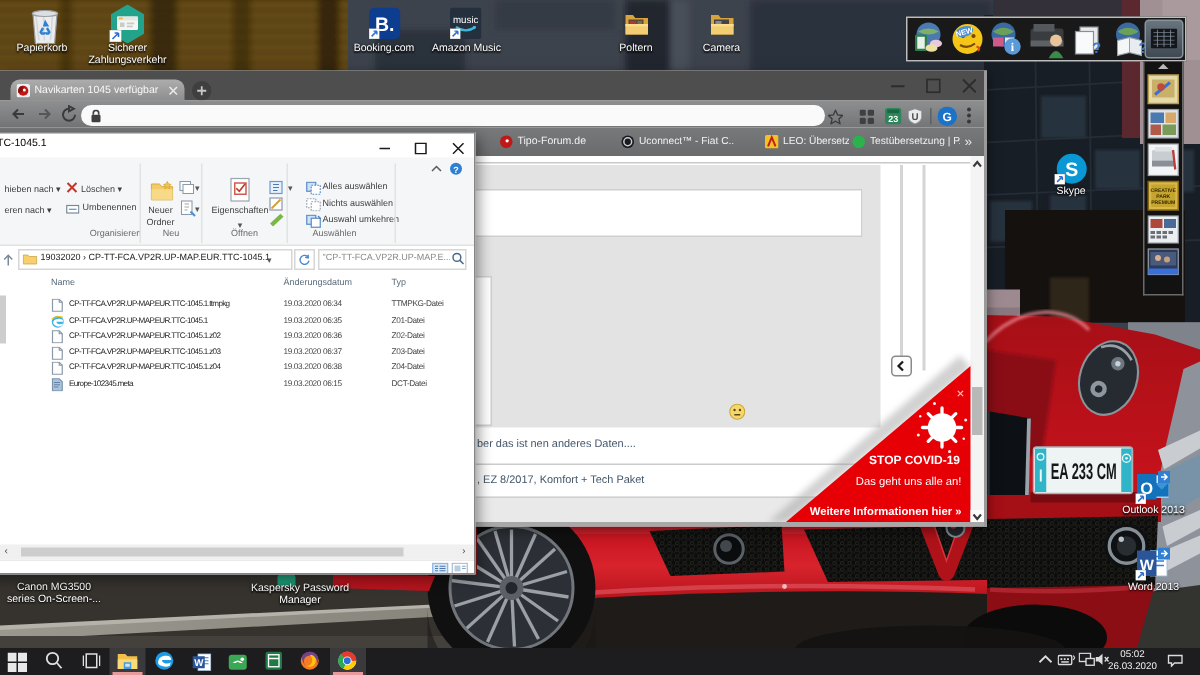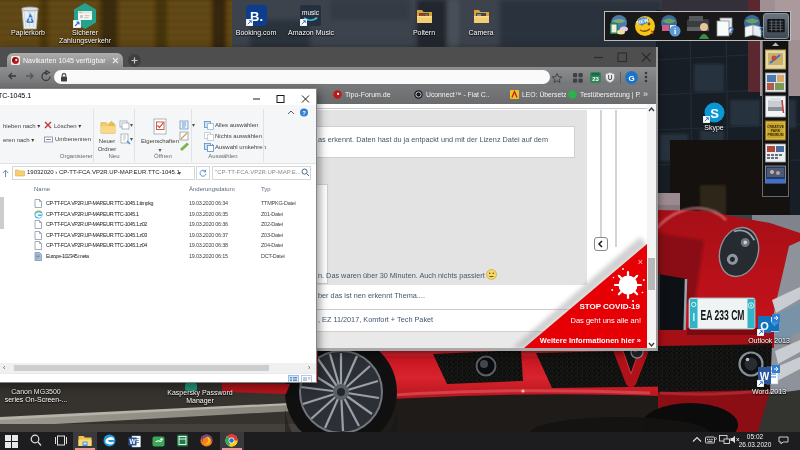--- a/index.html
+++ b/index.html
@@ -539,36 +539,34 @@
 <div class="abs" style="left:580px;top:90px;width:60px;overflow:hidden;white-space:nowrap;color:#f2f2f2;font-size:6.8px;line-height:9px;">Testübersetzung | P...</div>
 <div class="abs" style="left:643px;top:89px;color:#e8e8e8;font-size:9px;line-height:11px;">»</div>
 
 <div class="abs" id="content" style="left:0;top:104px;width:656px;height:244px;background:#fff;overflow:hidden;">
 
   <div class="abs" style="left:0;top:4px;width:647px;height:1px;background:#c9c9c9;"></div>
 
   <div class="abs" style="left:0;top:6px;width:587px;height:175px;background:#e3e3e3;"></div>
 
   <div class="abs" style="left:10px;top:22px;width:565px;height:32px;background:#fff;border:1px solid #cfcfcf;"></div>
-  <div class="abs" style="left:318px;top:31px;color:#44576b;font-size:7.3px;line-height:9px;white-space:nowrap;">as erkennt. Daten hast du ja entpackt und mit der Lizenz Datei auf dem</div>
 
   <div class="abs" style="left:240px;top:80px;width:88px;height:100px;background:#fff;border:1px solid #cfcfcf;"></div>
 
-  <div class="abs" style="left:318px;top:167px;color:#44576b;font-size:7.3px;line-height:9px;white-space:nowrap;">n. Das waren über 30 Minuten. Auch nichts passiert</div>
   <svg class="abs" style="left:486px;top:165px" width="11" height="11" viewBox="0 0 11 11">
         <circle cx="5.5" cy="5.5" r="5" fill="#f5d76a" stroke="#caa83a" stroke-width="0.7"></circle>
         <circle cx="3.7" cy="4.3" r="0.8" fill="#5a4a1a"></circle>
         <circle cx="7.3" cy="4.3" r="0.8" fill="#5a4a1a"></circle>
         <line x1="3.5" y1="7.5" x2="7.5" y2="7.5" stroke="#5a4a1a" stroke-width="0.9"></line>
       </svg>
 
-  <div class="abs" style="left:318px;top:187px;color:#44576b;font-size:7.3px;line-height:9px;white-space:nowrap;">ber das ist nen erkennt Thema....</div>
+  <div class="abs" style="left:318px;top:187px;color:#44576b;font-size:7.3px;line-height:9px;white-space:nowrap;">ber das ist nen anderes Daten....</div>
 
   <div class="abs" style="left:0;top:205px;width:587px;height:1px;background:#cccccc;"></div>
-  <div class="abs" style="left:318px;top:211px;color:#44576b;font-size:7.3px;line-height:9px;white-space:nowrap;">, EZ 11/2017, Komfort + Tech Paket</div>
+  <div class="abs" style="left:318px;top:211px;color:#44576b;font-size:7.3px;line-height:9px;white-space:nowrap;">, EZ 8/2017, Komfort + Tech Paket</div>
 
   <div class="abs" style="left:0;top:227px;width:647px;height:17px;background:#e9e9e9;border-top:1px solid #d0d0d0;"></div>
 
   <div class="abs" style="left:588px;top:6px;width:59px;height:238px;background:#fff;"></div>
   <div class="abs" style="left:600px;top:6px;width:2px;height:137px;background:#d4d4d4;"></div>
   <div class="abs" style="left:615px;top:6px;width:2px;height:137px;background:#d4d4d4;"></div>
 
   <div class="abs" style="left:594px;top:133px;width:14px;height:14px;background:#fdfdfd;border:1px solid #8a8a8a;border-radius:3px;"></div>
   <svg class="abs" style="left:597px;top:136px" width="8" height="8" viewBox="0 0 8 8">
         <path d="M5,1 L2,4 L5,7" stroke="#1a1a1a" stroke-width="1.5" fill="none"></path>

